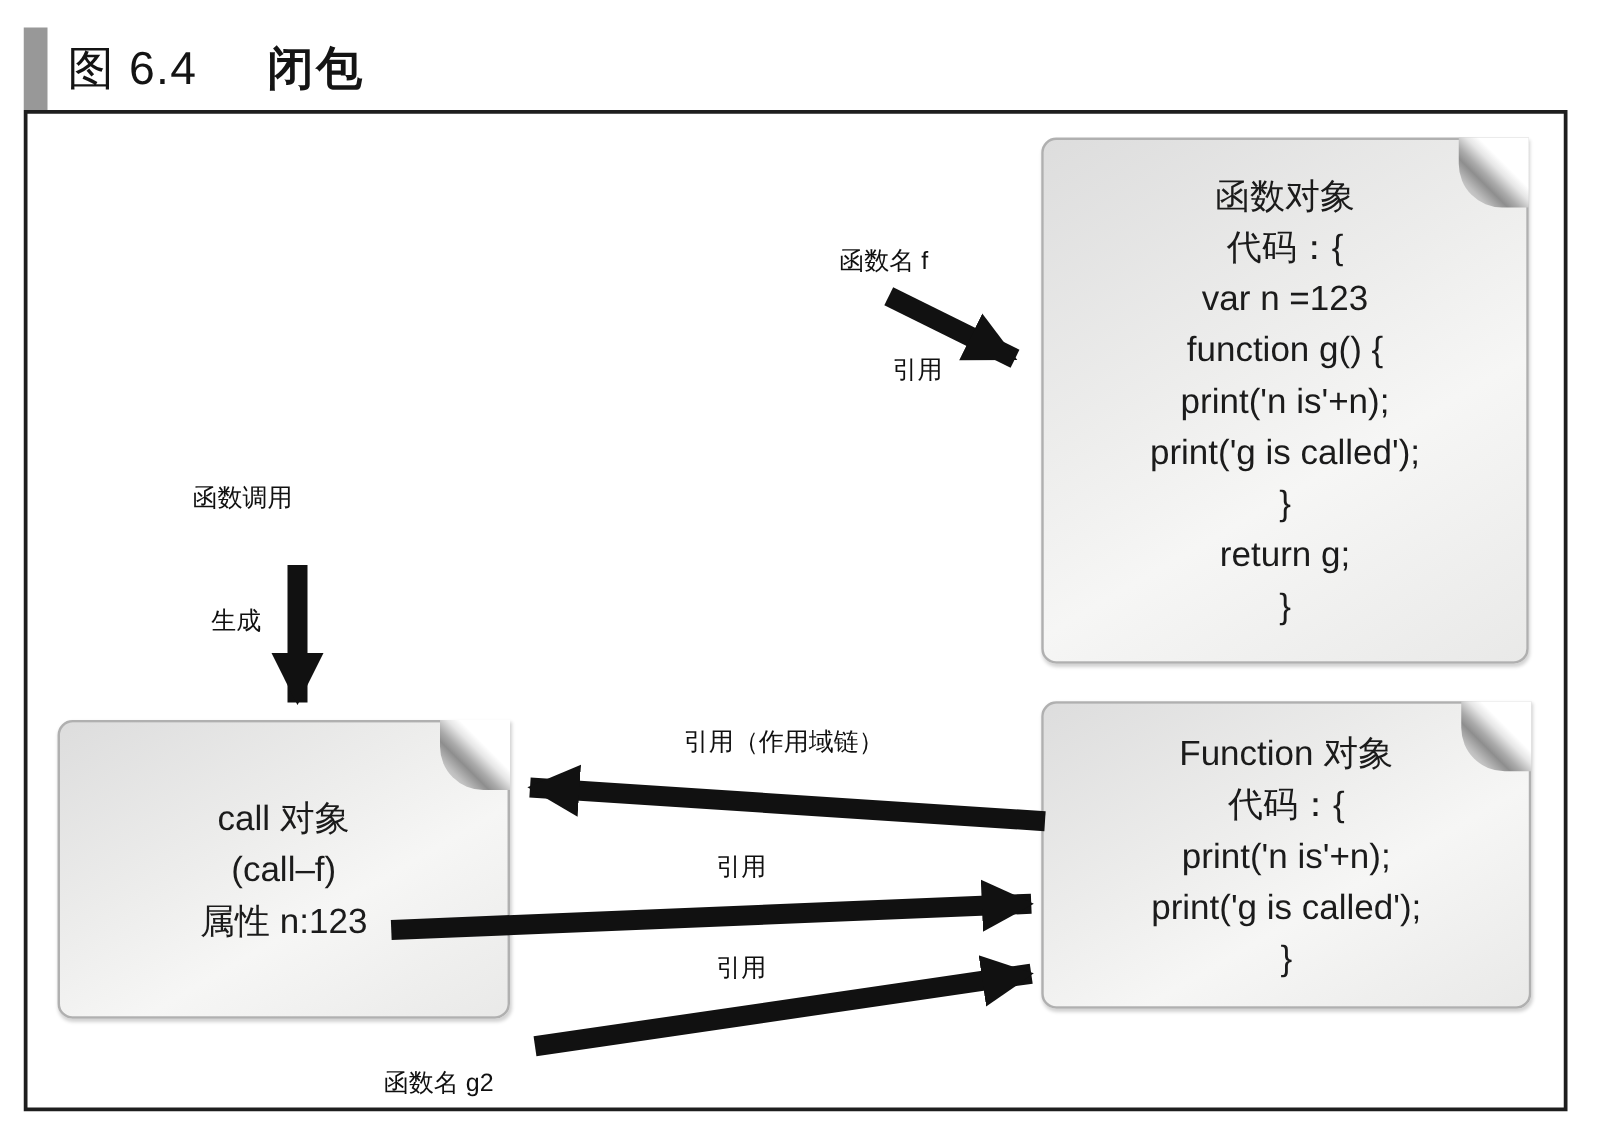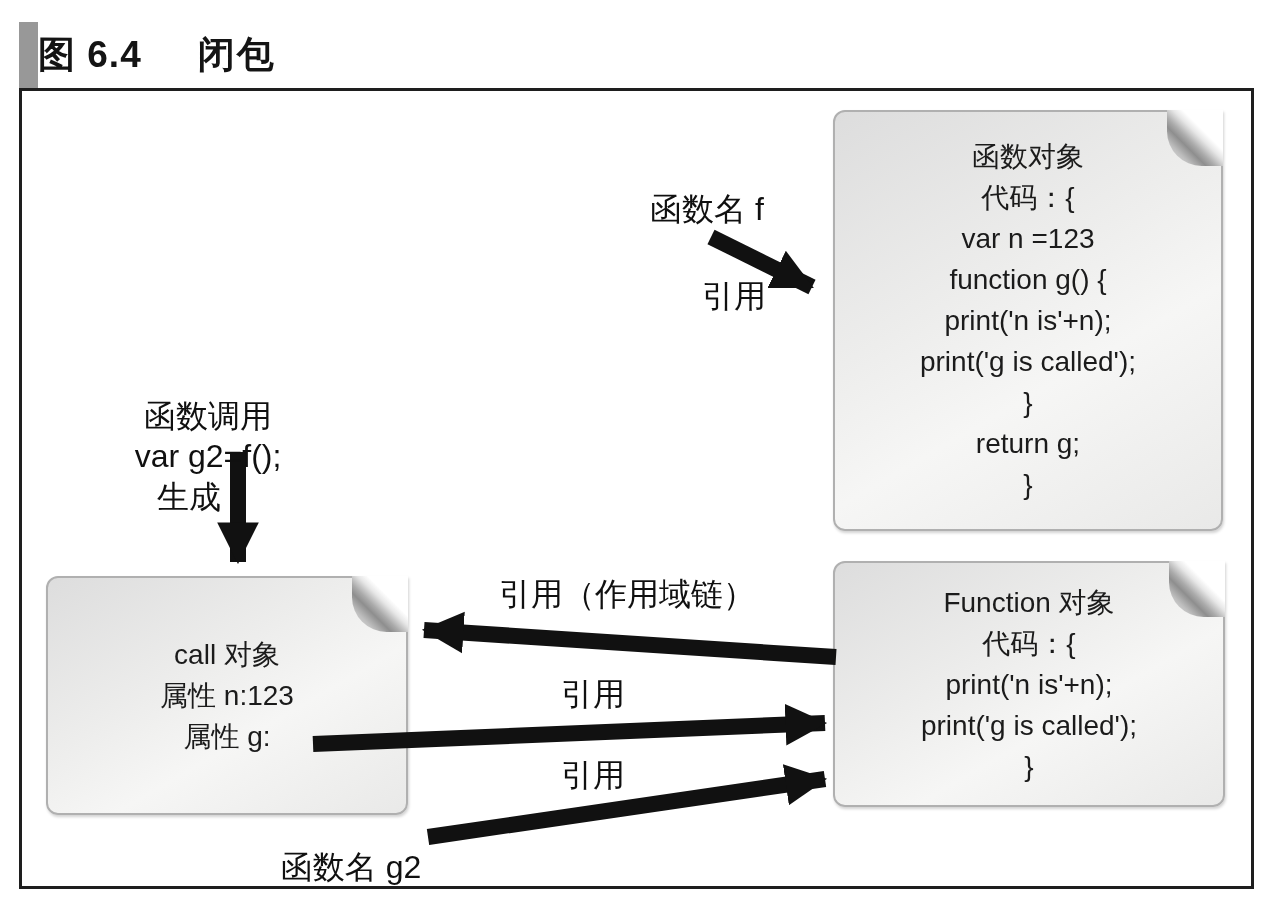--- a/index.html
+++ b/index.html
@@ -6,21 +6,21 @@
   body{
     position:relative;
     width:1278px;height:898px;
     overflow:hidden;
     font-family:"Liberation Sans","DejaVu Sans",sans-serif;
     color:#141414;
   }
   
   .caption{position:absolute;left:19px;top:22px;height:66px;display:flex;align-items:center;z-index:4;}
   .caption-bar{width:19px;height:66px;background:#989898;}
-  .caption-num{font-size:37px;font-weight:bold;letter-spacing:1px;}
+  .caption-num{margin-left:16px;font-size:37px;font-weight:normal;letter-spacing:1px;}
   .caption-title{margin-left:56px;font-size:37px;font-weight:bold;letter-spacing:2px;}
   
   .frame{
     position:absolute;left:19px;top:88px;width:1235px;height:801px;
     box-sizing:border-box;border:3px solid #1e1e1e;background:#ffffff;z-index:0;
   }
   
   .note{
     position:absolute;z-index:1;
     box-sizing:border-box;
@@ -39,26 +39,26 @@
       #bfbfbf 78%,#eeeeee 100%);
     border-bottom-left-radius:62% 62%;
   }
   .note-function-object{left:833px;top:110px;width:390px;height:421px;}
   .note-call-object{left:46px;top:576px;width:362px;height:239px;}
   .note-Function-object{left:833px;top:561px;width:392px;height:246px;}
   
   .lbl{
     position:absolute;z-index:3;
     transform:translate(-50%,-50%);
-    font-size:32px;line-height:40px;color:#101010;
+    font-size:20px;line-height:40px;color:#101010;
     white-space:nowrap;text-align:center;
   }
   .lbl-function-name-f{left:707px;top:209px;}
   .lbl-ref-f{left:734px;top:296px;}
-  .lbl-function-call{left:208px;top:399px;margin-top:37px;}
+  .lbl-function-call{left:194px;top:399px;}
   .lbl-generate{left:189px;top:497px;}
   .lbl-ref-scope-chain{left:627px;top:594px;}
   .lbl-ref-g{left:593px;top:694px;}
   .lbl-ref-g2{left:593px;top:775px;}
   .lbl-function-name-g2{left:351px;top:837px;margin-top:30px;}
   
   .arrows{position:absolute;left:0;top:0;z-index:2;pointer-events:none;}
   .arrow{stroke:#111111;stroke-width:16;fill:none;}
 </style>
 </head>
@@ -84,22 +84,22 @@
     <div>}</div>
     <div>return g;</div>
     <div>}</div>
   </div>
 </div>
 
 <div class="note note-call-object">
   <div class="fold"></div>
   <div class="note-lines">
     <div>call 对象</div>
+    <div>(call–f)</div>
     <div>属性 n:123</div>
-    <div>属性 g:</div>
   </div>
 </div>
 
 <div class="note note-Function-object">
   <div class="fold"></div>
   <div class="note-lines">
     <div>Function 对象</div>
     <div>代码：{</div>
     <div>print('n is'+n);</div>
     <div>print('g is called');</div>
@@ -117,19 +117,18 @@
   <line class="arrow" x1="238" y1="452" x2="238" y2="562" marker-end="url(#ah)"></line>
   <line class="arrow" x1="836" y1="657" x2="424" y2="630" marker-end="url(#ah)"></line>
   <line class="arrow" x1="313" y1="744" x2="825" y2="723" marker-end="url(#ah)"></line>
   <line class="arrow" x1="428" y1="837" x2="825" y2="779" marker-end="url(#ah)"></line>
 </svg>
 
 <div class="lbl lbl-function-name-f">函数名 f</div>
 <div class="lbl lbl-ref-f">引用</div>
 <div class="lbl lbl-function-call">
   <div>函数调用</div>
-  <div>var g2=f();</div>
 </div>
 <div class="lbl lbl-generate">生成</div>
 <div class="lbl lbl-ref-scope-chain">引用（作用域链）</div>
 <div class="lbl lbl-ref-g">引用</div>
 <div class="lbl lbl-ref-g2">引用</div>
 <div class="lbl lbl-function-name-g2">函数名 g2</div>
 
 </body></html>

